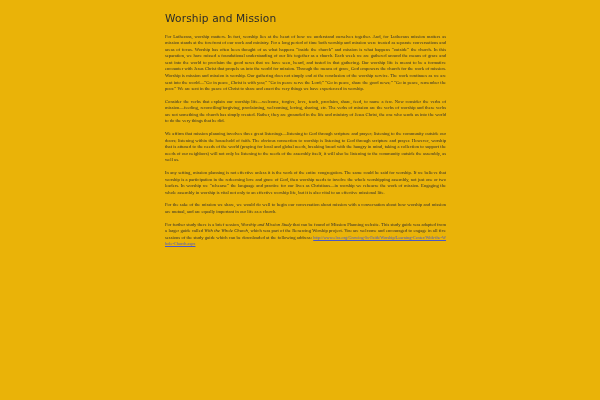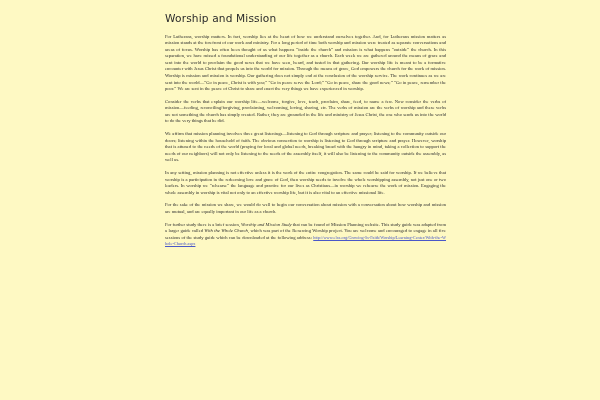--- a/index.html
+++ b/index.html
@@ -12,21 +12,21 @@
     background: #ffffff;
     font-family: "Liberation Serif", "DejaVu Serif", serif;
     overflow: hidden;
   }
   .page {
     position: absolute;
     left: 0;
     top: 0;
     width: 600px;
     height: 400px;
-    background: #fef9c3;
+    background: #eab308;
   }
   .content {
     position: absolute;
     left: 165px;
     top: 12px;
     width: 281px;
   }
   .doc-title {
     font-family: "DejaVu Sans", "Liberation Sans", sans-serif;
     font-size: 10.6px;

